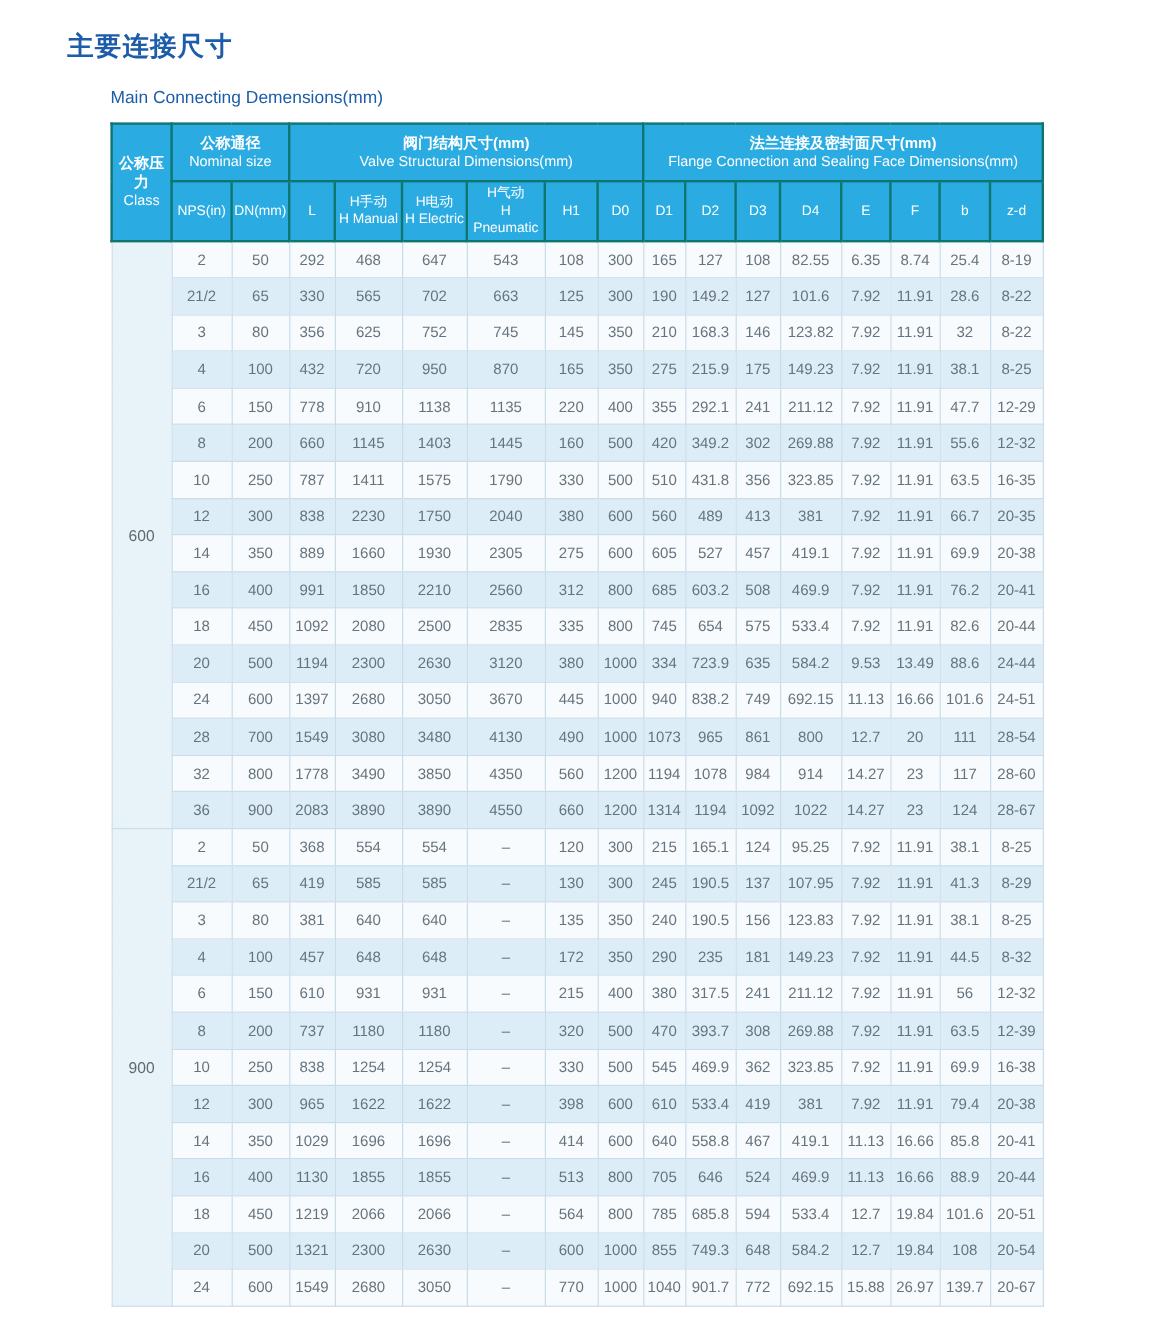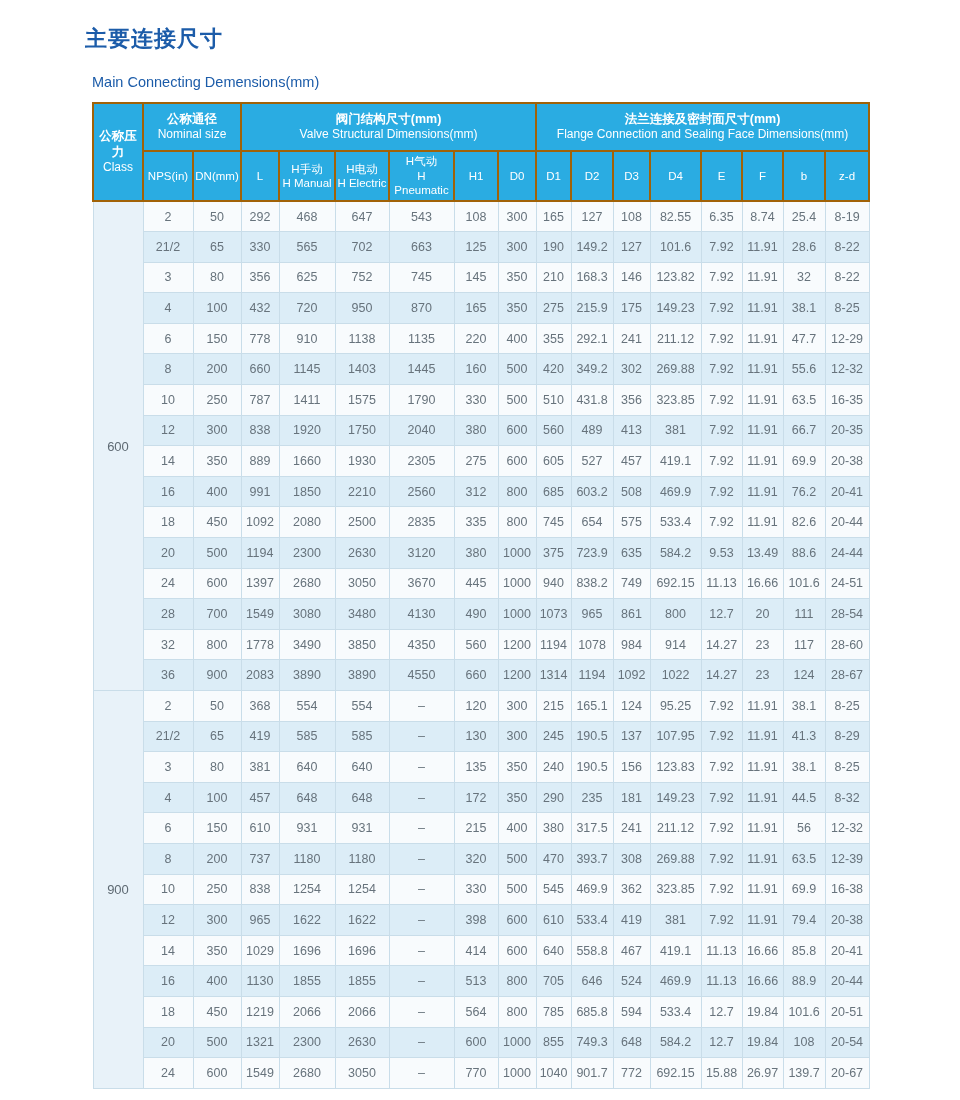--- a/index.html
+++ b/index.html
@@ -2,21 +2,21 @@
 <html><head>
 <meta charset="utf-8">
 <style>
   * { margin: 0; padding: 0; box-sizing: border-box; }
   html, body { width: 960px; height: 1100px; overflow: hidden; background: #ffffff; }
   body { font-family: "Liberation Sans", sans-serif; }
 
   .page { width: 960px; height: 1100px; position: relative; padding-top: 24px; }
 
   .title-cn {
-    margin-left: 85px;
+    margin-left: 56px;
     font-size: 22px;
     font-weight: bold;
     color: #1c5ca9;
     letter-spacing: 1px;
   }
   .title-en {
     margin-left: 92px;
     margin-top: 20px;
     font-size: 14.5px;
     color: #1c5ca9;
@@ -28,21 +28,21 @@
     width: 776px;
     border-collapse: collapse;
     table-layout: fixed;
   }
 
   
   thead th {
     background: #2aace2;
     color: #ffffff;
     font-weight: normal;
-    border: 2px solid #a16207;
+    border: 2px solid #0f766e;
     text-align: center;
     vertical-align: middle;
     padding: 2px 0;
   }
   thead tr.group-row th { height: 48px; }
   thead tr.sub-row th { height: 50px; font-size: 11.5px; line-height: 1.25; }
   thead .h-cn { font-size: 12.5px; font-weight: bold; line-height: 1.3; }
   thead .h-en { font-size: 12px; line-height: 1.3; }
   thead th.class-head { font-size: 12.5px; line-height: 1.4; }
 
@@ -302,21 +302,21 @@
           <td>323.85</td>
           <td>7.92</td>
           <td>11.91</td>
           <td>63.5</td>
           <td>16-35</td>
         </tr>
         <tr class="alt">
           <td>12</td>
           <td>300</td>
           <td>838</td>
-          <td>1920</td>
+          <td>2230</td>
           <td>1750</td>
           <td>2040</td>
           <td>380</td>
           <td>600</td>
           <td>560</td>
           <td>489</td>
           <td>413</td>
           <td>381</td>
           <td>7.92</td>
           <td>11.91</td>
@@ -379,21 +379,21 @@
         </tr>
         <tr class="alt">
           <td>20</td>
           <td>500</td>
           <td>1194</td>
           <td>2300</td>
           <td>2630</td>
           <td>3120</td>
           <td>380</td>
           <td>1000</td>
-          <td>375</td>
+          <td>334</td>
           <td>723.9</td>
           <td>635</td>
           <td>584.2</td>
           <td>9.53</td>
           <td>13.49</td>
           <td>88.6</td>
           <td>24-44</td>
         </tr>
         <tr>
           <td>24</td>

